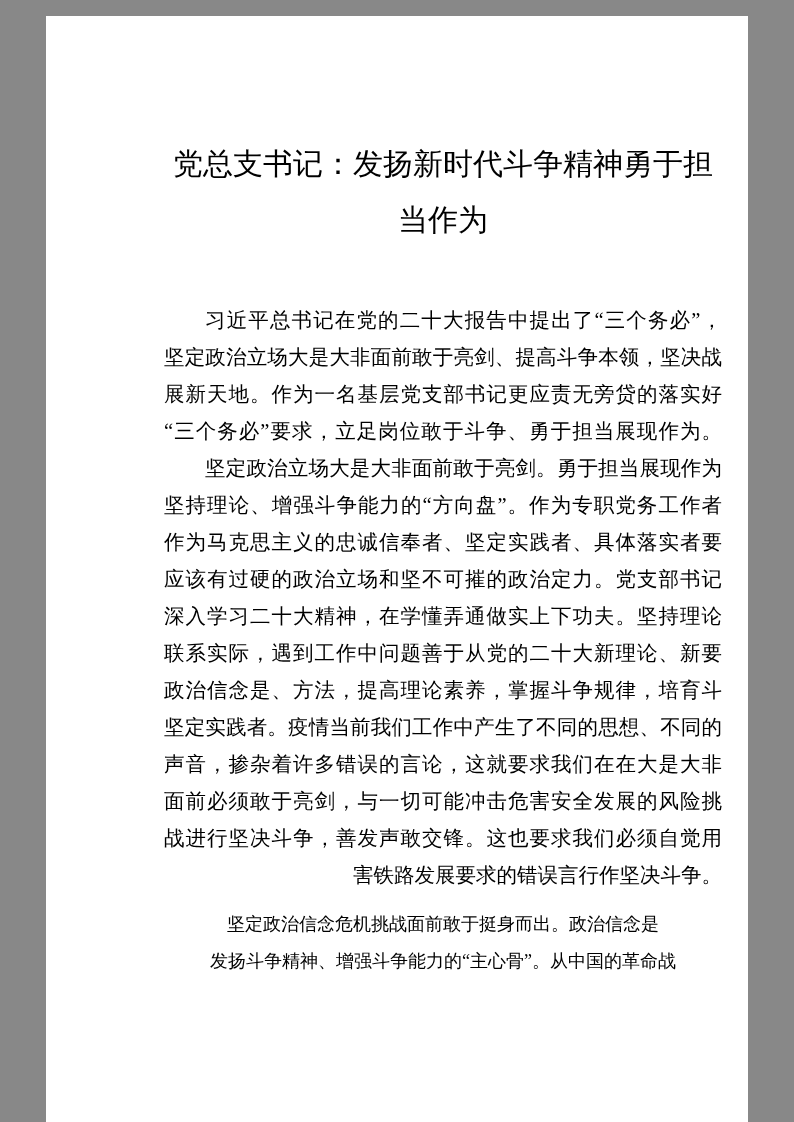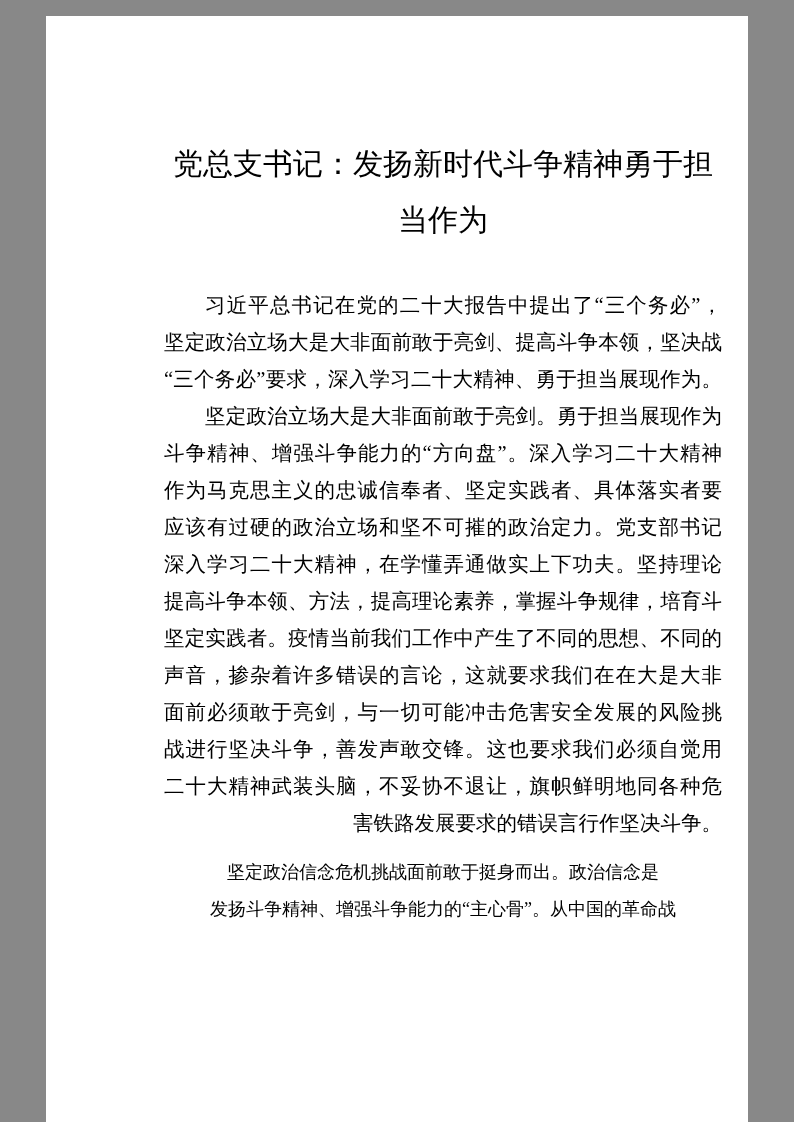--- a/index.html
+++ b/index.html
@@ -18,21 +18,21 @@
     top: 120px;
     left: 118px;
     width: 558px;
     font-size: 30px;
     line-height: 56px;
     text-align: center;
     font-weight: 400;
   }
   .body-block {
     position: absolute;
-    top: 271px;
+    top: 286px;
     left: 118px;
     width: 558px;
     font-size: 20.5px;
     line-height: 37px;
   }
   .line { white-space: nowrap; }
   .line.fill {
     white-space: normal;
     text-align: justify;
     text-align-last: justify;
@@ -56,35 +56,36 @@
   <div class="title-block">
     <div class="title-line">党总支书记：发扬新时代斗争精神勇于担</div>
     <div class="title-line">当作为</div>
   </div>
 
   <div class="body-block">
 
     <div class="para">
       <div class="line fill indent">习近平总书记在党的二十大报告中提出了“三个务必”，</div>
       <div class="line fill">坚定政治立场大是大非面前敢于亮剑、提高斗争本领，坚决战</div>
-      <div class="line fill">“三个务必”要求，深入学习二十大精神、勇于担当展现作为。</div>
+      <div class="line fill">展新天地。作为一名基层党支部书记更应责无旁贷的落实好</div>
+      <div class="line fill">“三个务必”要求，立足岗位敢于斗争、勇于担当展现作为。</div>
     </div>
 
     <div class="para">
       <div class="line fill indent">坚定政治立场大是大非面前敢于亮剑。勇于担当展现作为</div>
-      <div class="line fill">斗争精神、增强斗争能力的“方向盘”。深入学习二十大精神</div>
+      <div class="line fill">坚持理论、增强斗争能力的“方向盘”。作为专职党务工作者</div>
       <div class="line fill">作为马克思主义的忠诚信奉者、坚定实践者、具体落实者要</div>
       <div class="line fill">应该有过硬的政治立场和坚不可摧的政治定力。党支部书记</div>
       <div class="line fill">深入学习二十大精神，在学懂弄通做实上下功夫。坚持理论</div>
-      <div class="line fill">提高斗争本领、方法，提高理论素养，掌握斗争规律，培育斗</div>
+      <div class="line fill">联系实际，遇到工作中问题善于从党的二十大新理论、新要</div>
+      <div class="line fill">政治信念是、方法，提高理论素养，掌握斗争规律，培育斗</div>
       <div class="line fill">坚定实践者。疫情当前我们工作中产生了不同的思想、不同的</div>
       <div class="line fill">声音，掺杂着许多错误的言论，这就要求我们在在大是大非</div>
       <div class="line fill">面前必须敢于亮剑，与一切可能冲击危害安全发展的风险挑</div>
       <div class="line fill">战进行坚决斗争，善发声敢交锋。这也要求我们必须自觉用</div>
-      <div class="line fill">二十大精神武装头脑，不妥协不退让，旗帜鲜明地同各种危</div>
       <div class="line short">害铁路发展要求的错误言行作坚决斗争。</div>
     </div>
 
     <div class="para para3">
       <div class="line">坚定政治信念危机挑战面前敢于挺身而出。政治信念是</div>
       <div class="line">发扬斗争精神、增强斗争能力的“主心骨”。从中国的革命战</div>
     </div>
 
   </div>
 

